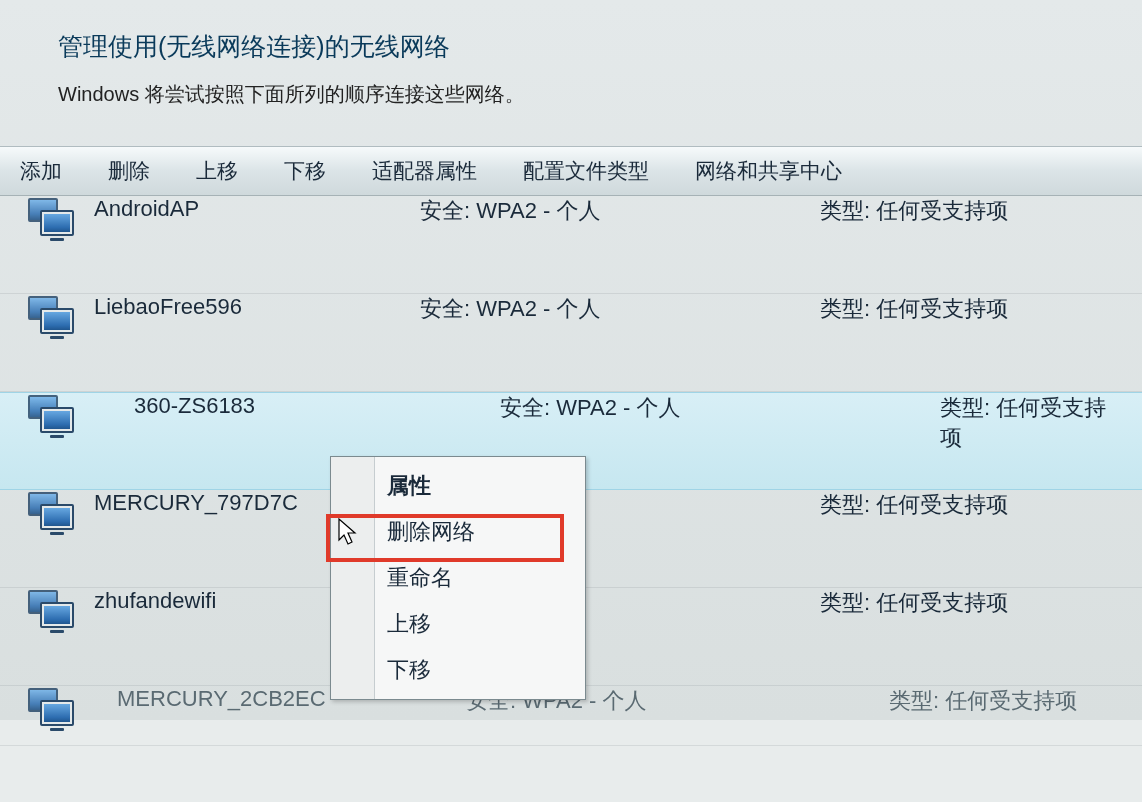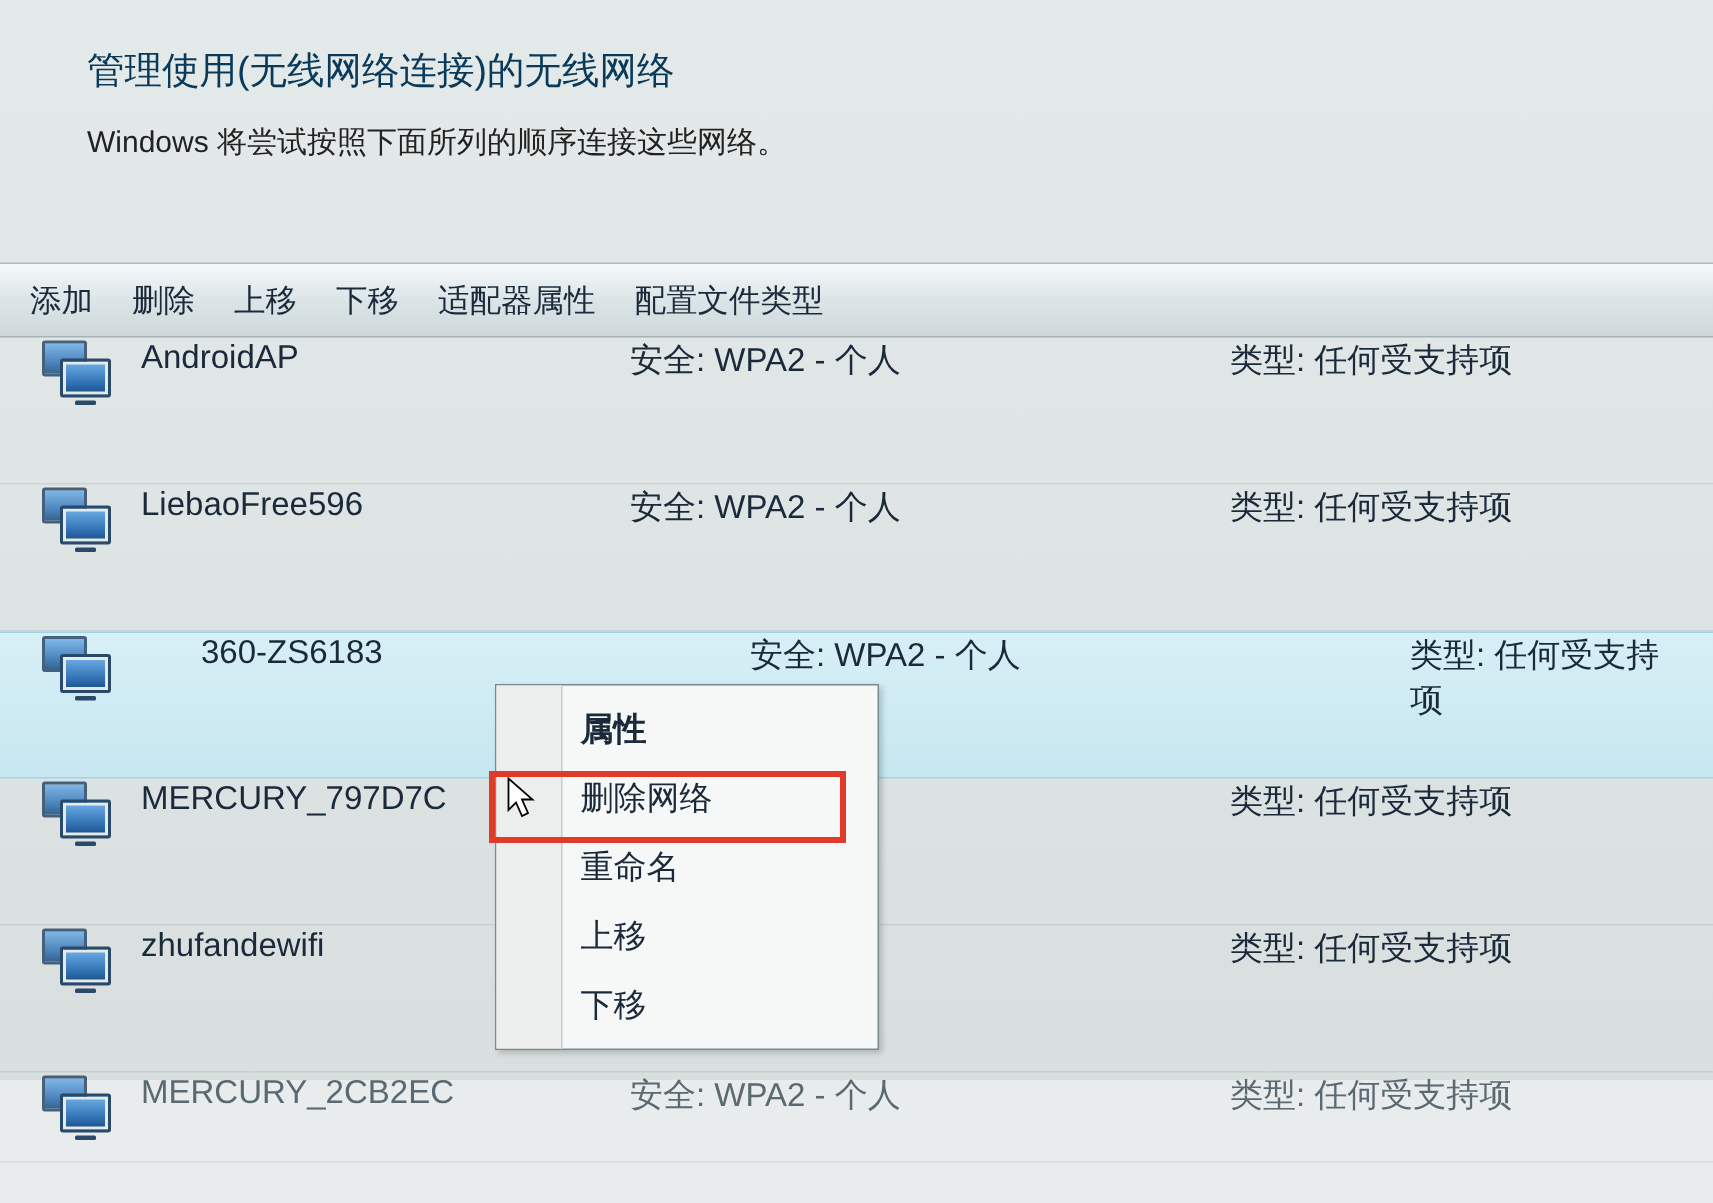--- a/index.html
+++ b/index.html
@@ -29,28 +29,27 @@
     margin-bottom: 18px;
   }
   .subtitle {
     font-size: 20px;
     color: #222;
     margin-bottom: 28px;
   }
   .toolbar {
     display: flex;
     align-items: center;
-    gap: 26px;
+    gap: 46px;
     padding: 10px 20px 10px 20px;
     background: linear-gradient(180deg, #f6fafb 0%, #dbe4e7 50%, #cfd9dc 100%);
     border-top: 1px solid #b0bcc0;
     border-bottom: 1px solid #a6b2b6;
     font-size: 21px;
     color: #1a2a3a;
-    margin-top: 29px;
   }
   .toolbar .tb-item {
     white-space: nowrap;
     cursor: default;
   }
   .list {
     width: 100%;
   }
   .row {
     display: flex;
@@ -61,21 +60,21 @@
     font-size: 22px;
     color: #1a2a3a;
   }
   .row.shortrow { height: 60px; }
   .row.selected {
     background: linear-gradient(180deg, #d8eff6 0%, #c6e7f0 100%);
     border-top: 1px solid #9fd4e6;
     border-bottom: 1px solid #9fd4e6;
     gap: 40px;
   }
-  .row.dim { color: #5a6a72; }
+  .row.dim { color: #5a6a72; gap: 23px; }
   .icon-wrap {
     width: 80px;
     display: flex;
     justify-content: center;
     align-items: center;
   }
   .net-icon {
     width: 56px;
     height: 44px;
     position: relative;
@@ -164,20 +163,21 @@
     <div class="subtitle">Windows 将尝试按照下面所列的顺序连接这些网络。</div>
   </div>
 
   <div class="toolbar">
     <span class="tb-item">添加</span>
     <span class="tb-item">删除</span>
     <span class="tb-item">上移</span>
     <span class="tb-item">下移</span>
     <span class="tb-item">适配器属性</span>
     <span class="tb-item">配置文件类型</span>
+    <span class="tb-item">网络和共享中心</span>
   </div>
 
   <div class="list" id="net-list">
       <div class="row">
         <div class="icon-wrap">
           <div class="net-icon">
             <div class="m-back"></div>
             <div class="m-front"></div>
             <div class="base"></div>
           </div>

